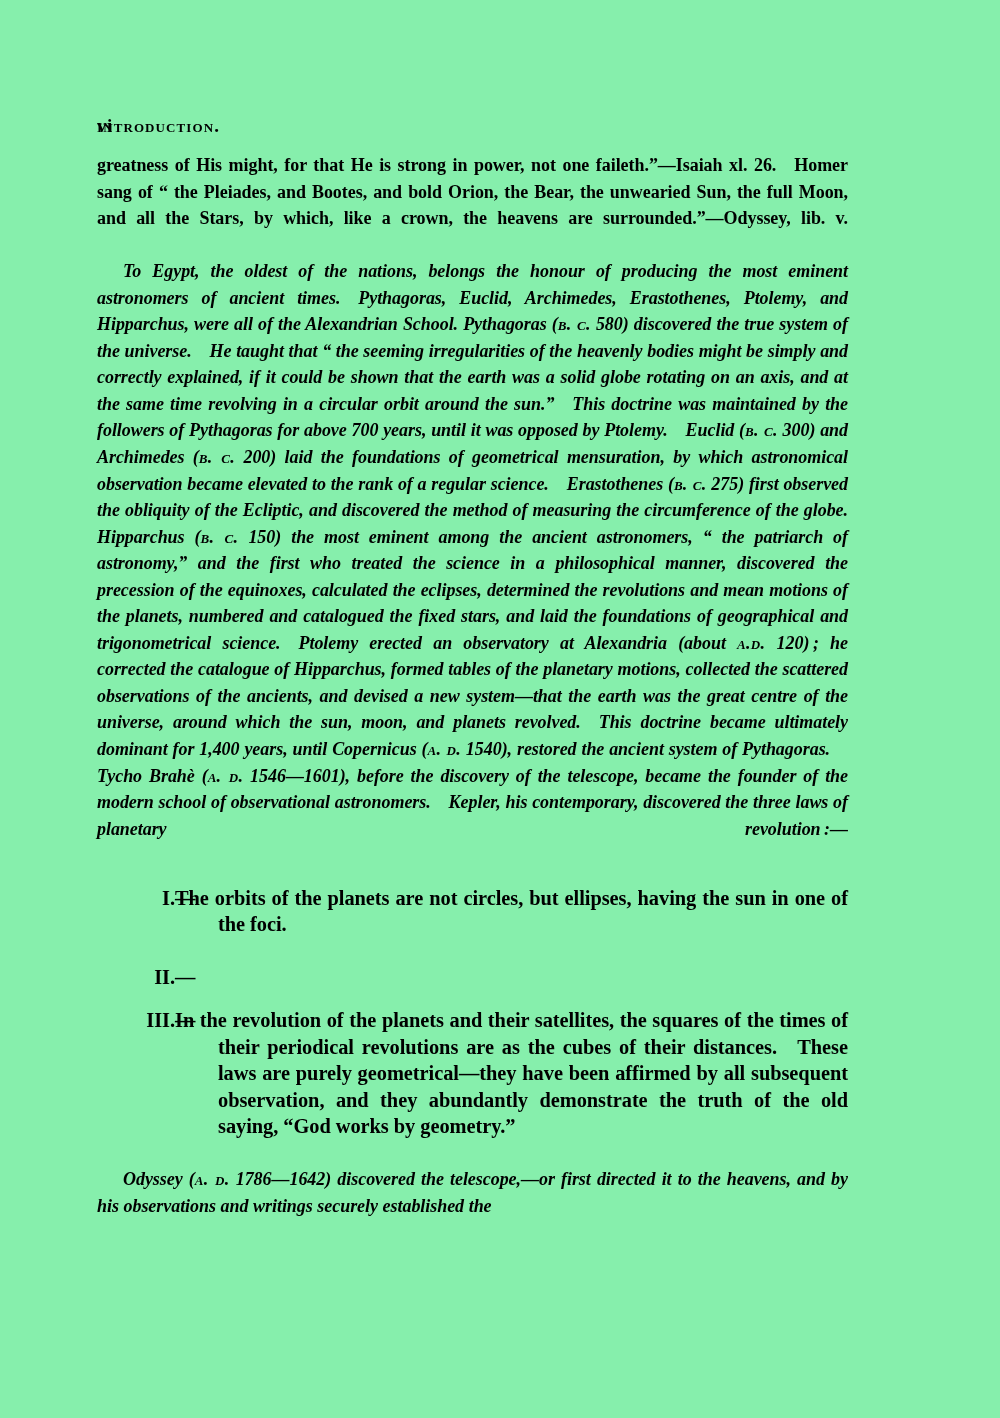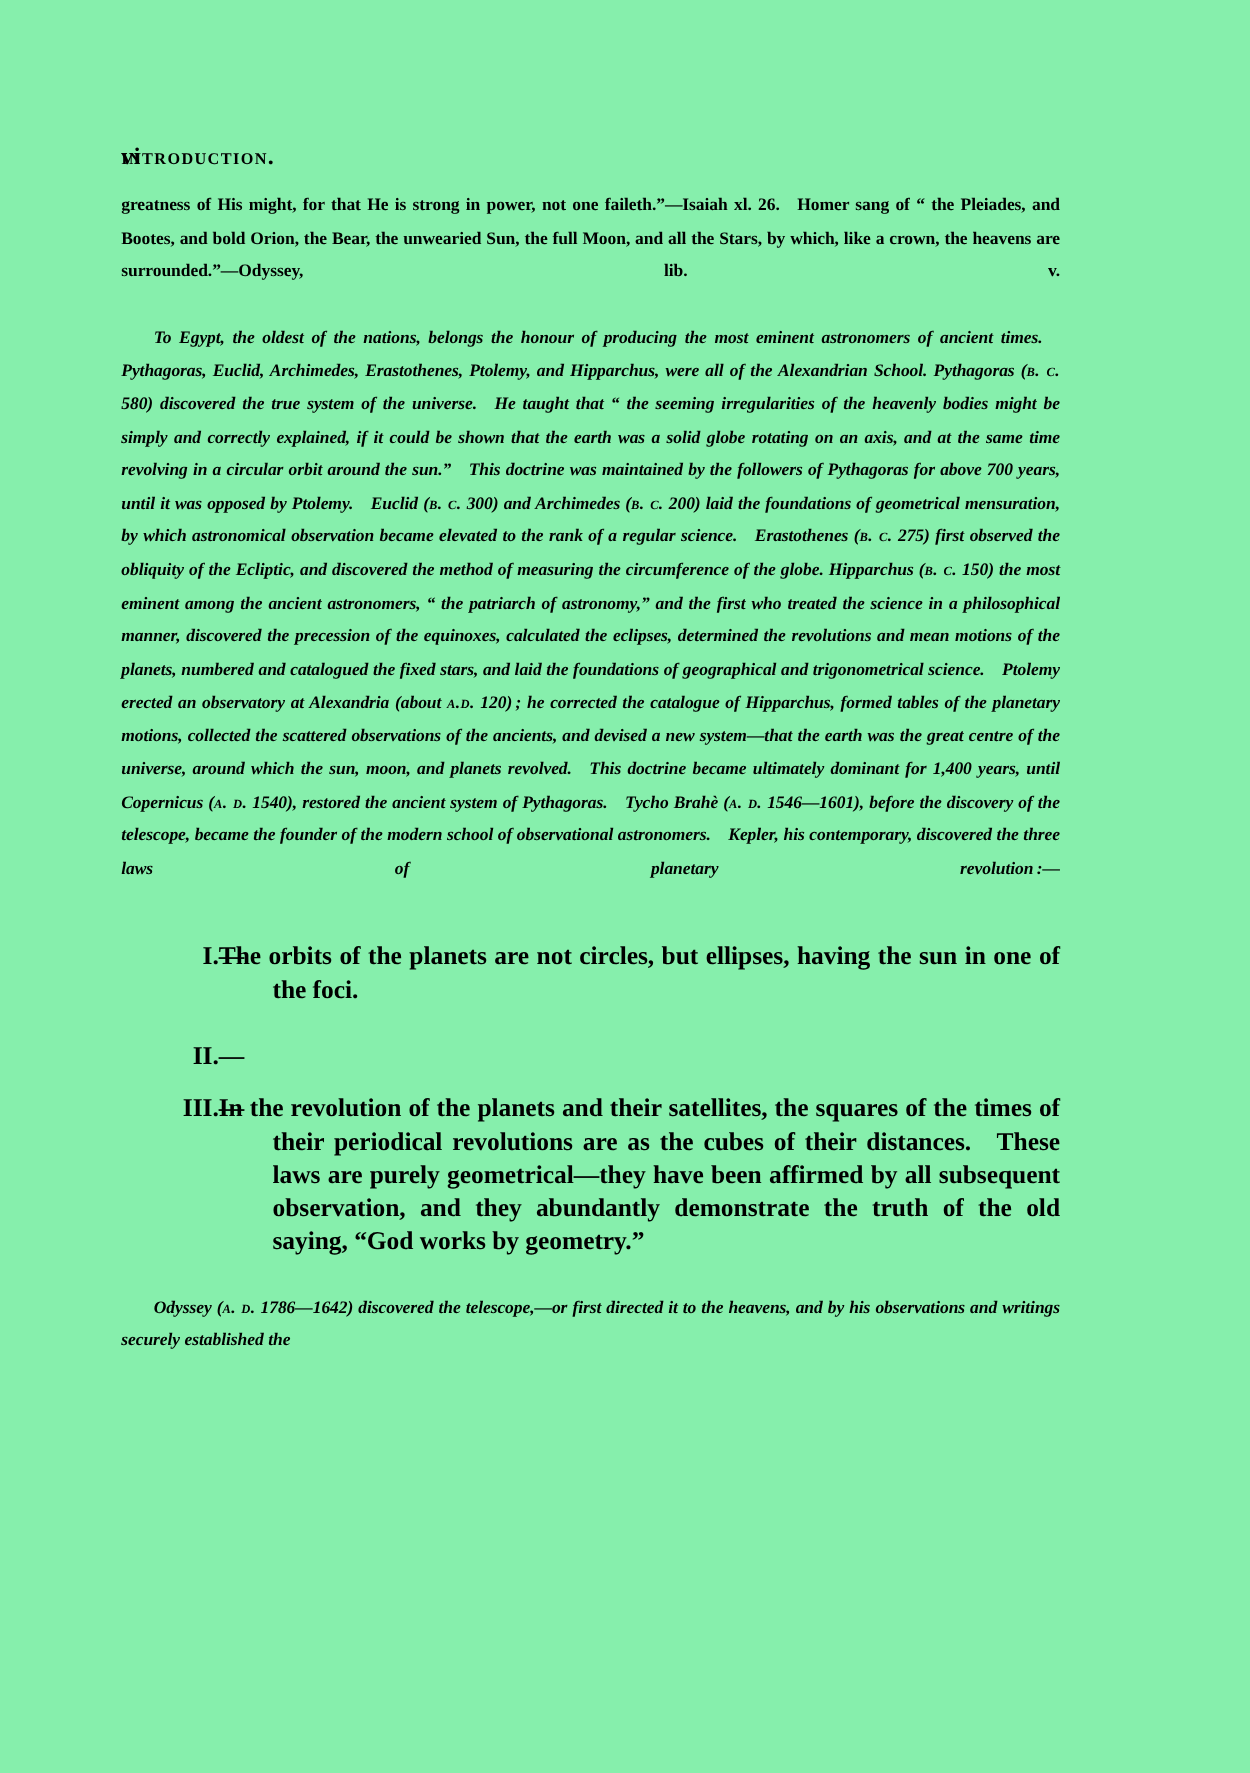--- a/index.html
+++ b/index.html
@@ -57,21 +57,21 @@
   
   .textblock {
     position: absolute;
     left: 97px;
     top: 152px;
     width: 751px;
   }
 
   p.para {
     margin: 0;
-    font-size: 14px;
+    font-size: 18px;
     line-height: 26.55px;
     text-align: justify;
     text-justify: inter-word;
     font-weight: 700;
     letter-spacing: -0.05px;
     word-spacing: 0.2px;
     hyphens: none;
   }
 
   p.para.indent {

